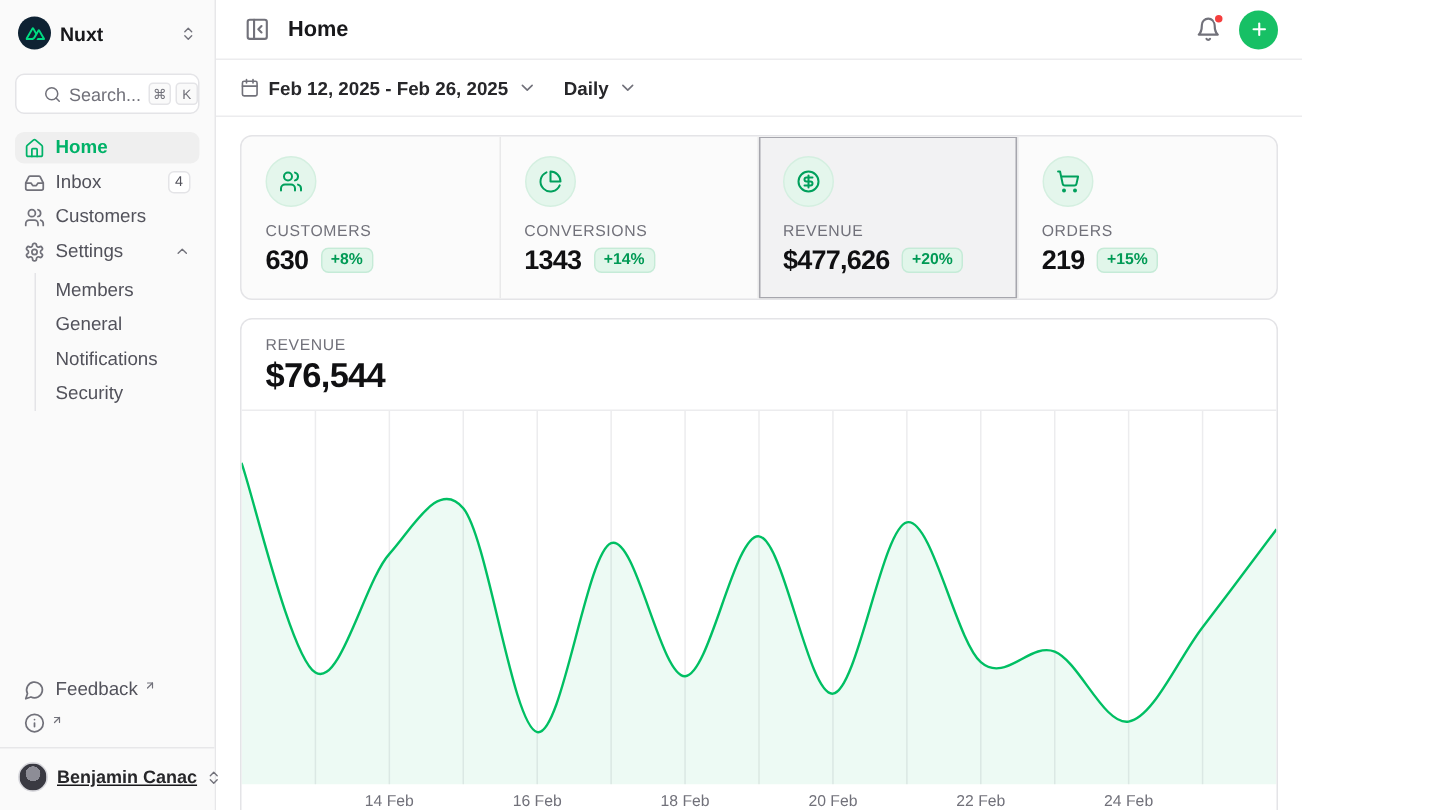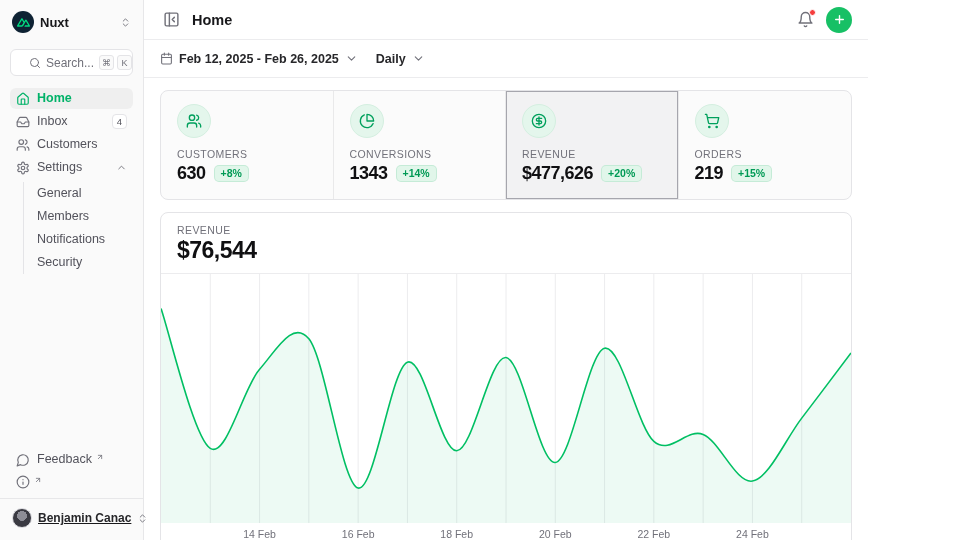--- a/index.html
+++ b/index.html
@@ -178,24 +178,24 @@
         <span>Settings</span>
         <span class="icon sm right">
           <svg viewBox="0 0 24 24" fill="none" stroke="currentColor" stroke-width="2" stroke-linecap="round" stroke-linejoin="round">
               <path d="m18 15-6-6-6 6"></path>
             </svg>
         </span>
       </div>
 
       <div class="subnav">
         <div class="nav-item">
+          <span>Members</span>
+        </div>
+        <div class="nav-item">
           <span>General</span>
-        </div>
-        <div class="nav-item">
-          <span>Members</span>
         </div>
         <div class="nav-item">
           <span>Notifications</span>
         </div>
         <div class="nav-item">
           <span>Security</span>
         </div>
       </div>
     </nav>
 

